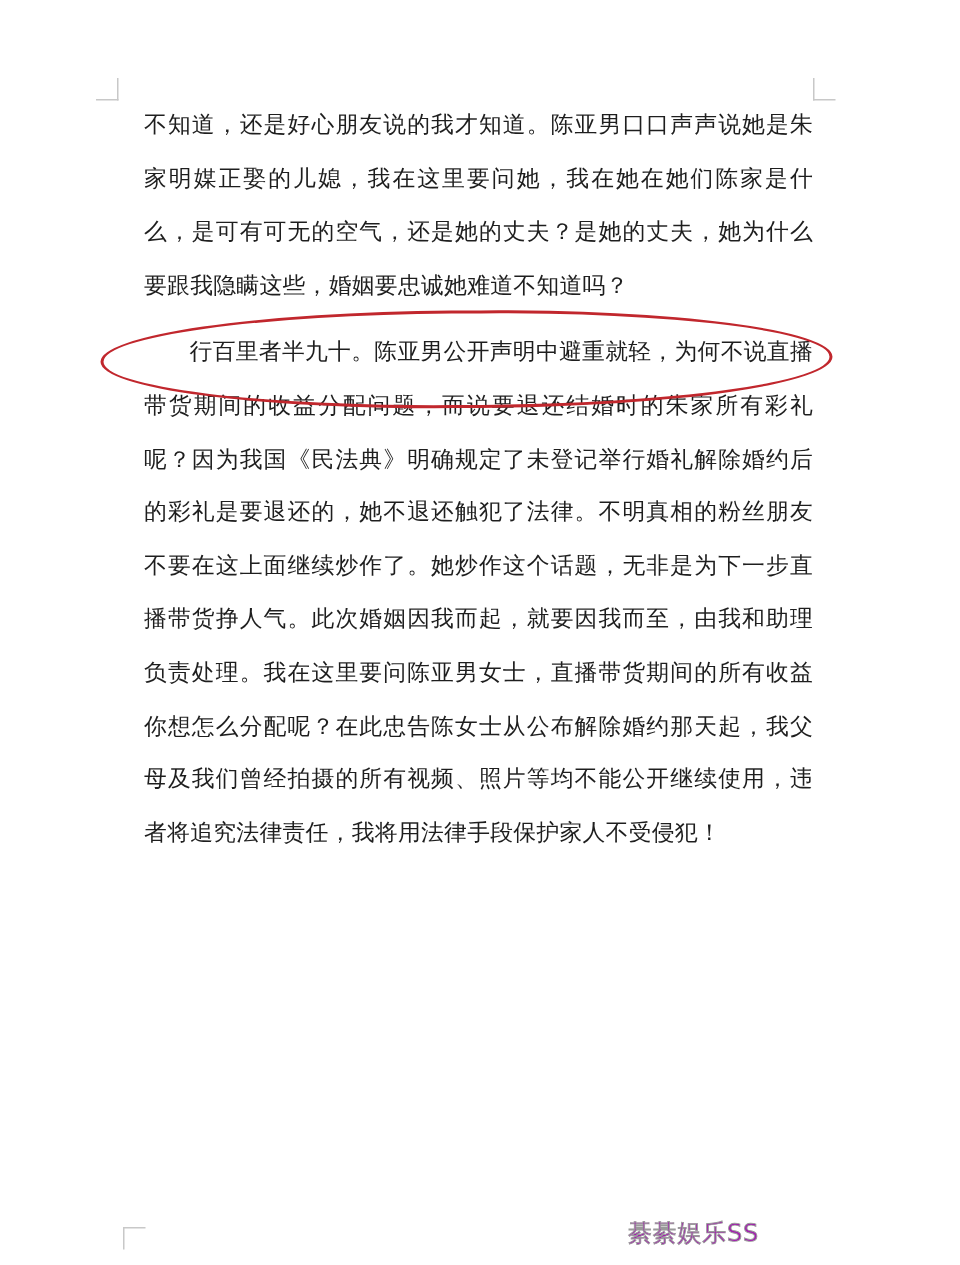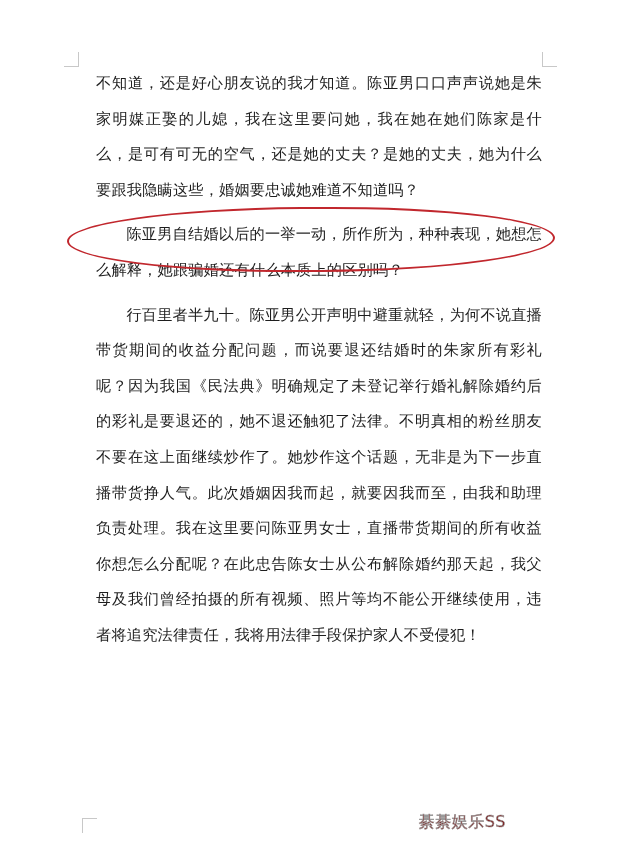--- a/index.html
+++ b/index.html
@@ -58,35 +58,34 @@
       border-radius: 48% / 50%;
       box-sizing: border-box;
       transform: rotate(-0.4deg);
       pointer-events: none;
     }
     .watermark {
       position: absolute;
       right: 6px;
       bottom: 10px;
       font-size: 16px;
-      color: #7f1d1d;
+      color: #a21caf;
       -webkit-text-stroke: 0.6px #9a9a9a;
       letter-spacing: 0.5px;
     }
   </style>
 </head>
 <body>
 
 <div class="page">
   <div class="corner corner-tl"></div>
   <div class="corner corner-tr"></div>
   <div class="corner corner-bl"></div>
 
   <div class="body-text">
     <p class="para">不知道，还是好心朋友说的我才知道。陈亚男口口声声说她是朱家明媒正娶的儿媳，我在这里要问她，我在她在她们陈家是什么，是可有可无的空气，还是她的丈夫？是她的丈夫，她为什么要跟我隐瞒这些，婚姻要忠诚她难道不知道吗？</p>
-    <p class="para indent">陈亚男自结婚以后的一举一动，所作所为，种种表现，她想怎么解释，她跟骗婚还有什么本质上的区别吗？</p>
     <p class="para indent">行百里者半九十。陈亚男公开声明中避重就轻，为何不说直播带货期间的收益分配问题，而说要退还结婚时的朱家所有彩礼呢？因为我国《民法典》明确规定了未登记举行婚礼解除婚约后的彩礼是要退还的，她不退还触犯了法律。不明真相的粉丝朋友不要在这上面继续炒作了。她炒作这个话题，无非是为下一步直播带货挣人气。此次婚姻因我而起，就要因我而至，由我和助理负责处理。我在这里要问陈亚男女士，直播带货期间的所有收益你想怎么分配呢？在此忠告陈女士从公布解除婚约那天起，我父母及我们曾经拍摄的所有视频、照片等均不能公开继续使用，违者将追究法律责任，我将用法律手段保护家人不受侵犯！</p>
   </div>
 
   <div class="highlight-ring"></div>
 
   <div class="watermark">綦綦娱乐SS</div>
 </div>
 
 </body></html>

